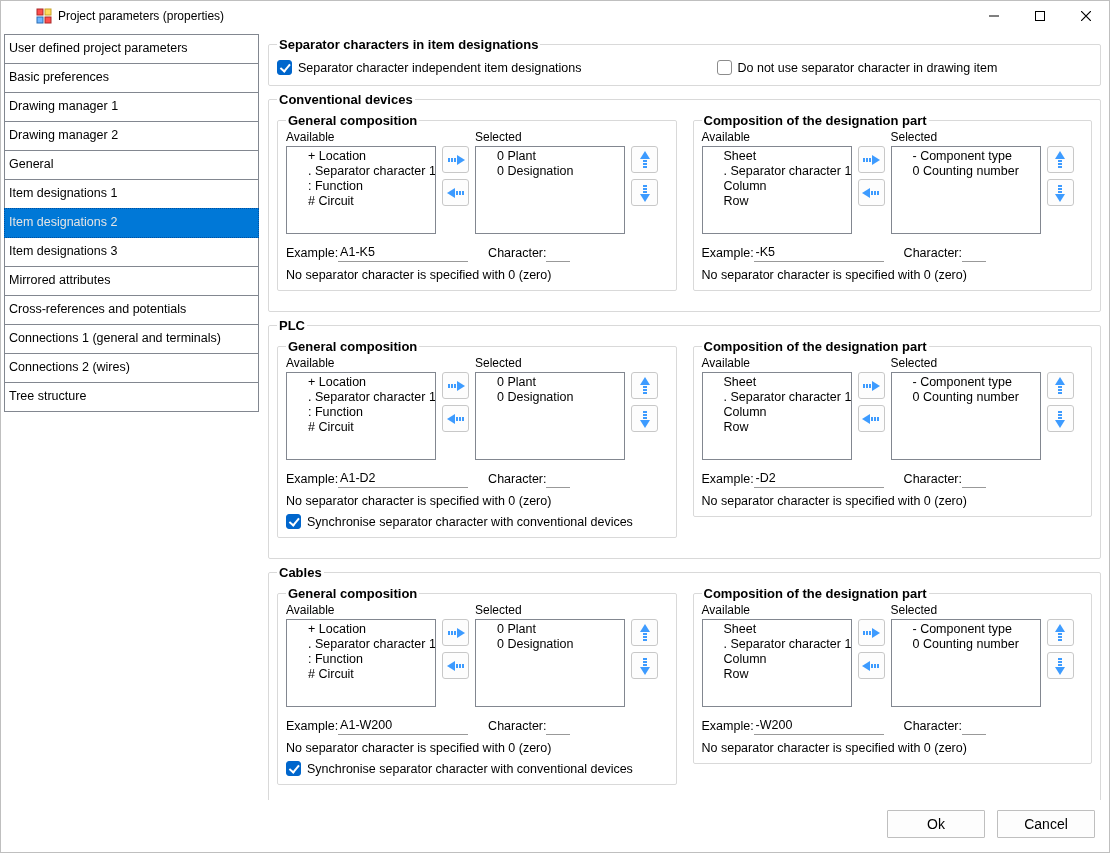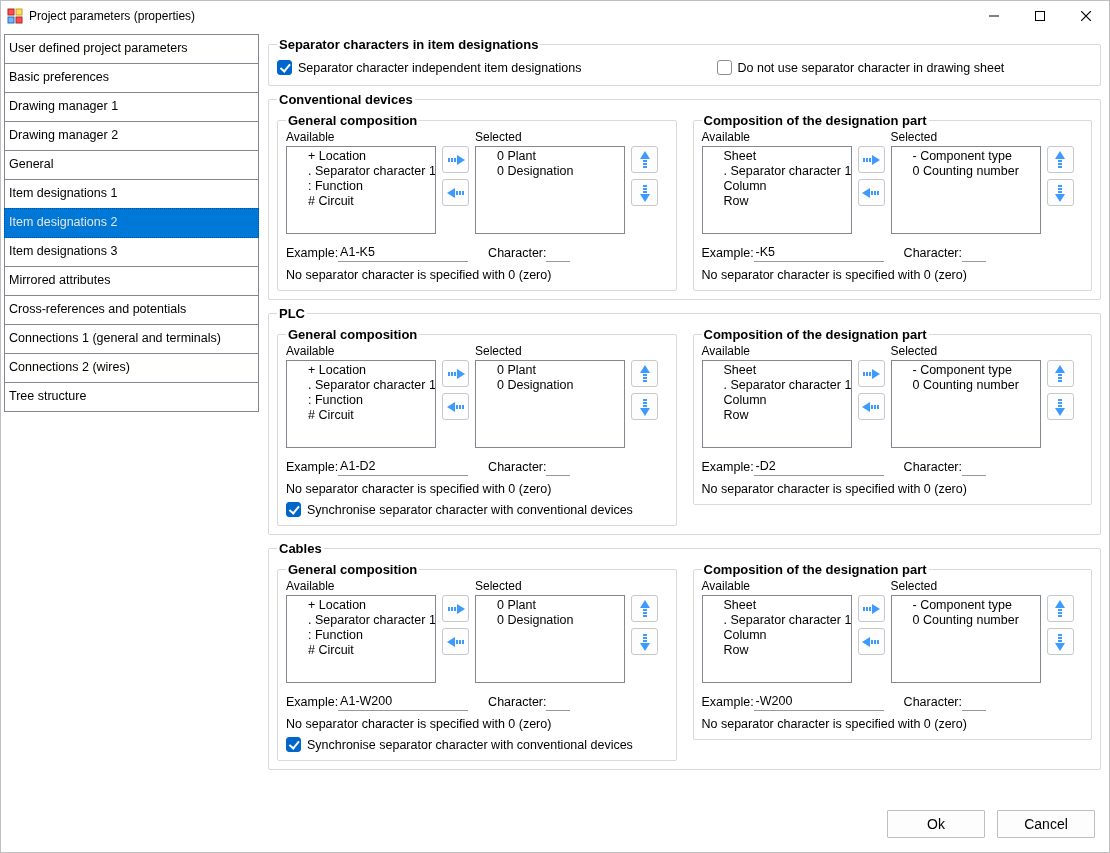--- a/index.html
+++ b/index.html
@@ -1,29 +1,29 @@
 <!DOCTYPE html>
 <html><head>
 <meta charset="utf-8">
 <style>
   * { box-sizing: border-box; font-family: "Segoe UI", Tahoma, sans-serif; }
   html,body { margin:0; padding:0; background:#fff; }
   .window { width:1110px; height:853px; border:1px solid #bfbfbf; display:flex; flex-direction:column; background:#fff; }
-  .titlebar { display:flex; align-items:center; height:30px; padding:0 0 0 6px; font-size:12px; color:#000; }
+  .titlebar { display:flex; align-items:center; height:30px; padding:0 0 0 6px; font-size:12px; color:#000;margin-left:29px; }
   .titlebar .icon { width:16px; height:16px; margin-right:6px; display:inline-flex; align-items:center; justify-content:center; }
   .titlebar .spacer { flex:1; }
   .titlebar .winbtn { width:46px; height:30px; display:flex; align-items:center; justify-content:center; color:#000; }
   .body { flex:1; display:flex; overflow:hidden; }
   .sidebar { width:261px; padding:3px 3px; overflow:auto; }
   .nav-item { border:1px solid #828790; background:#fff; padding:6px 8px 8px 4px; font-size:12.5px; margin-bottom:-1px; cursor:default; }
   .nav-item.selected { background:#0078d7; color:#e5e5e5; border:1px dotted #0050a0; position:relative; z-index:1; }
   .content { flex:1; padding:6px 8px 6px 6px; overflow:auto; font-size:12.5px; }
   fieldset.outer { border:1px solid #d9d9d9; border-radius:2px; margin:0 0 6px 0; padding:4px 8px 8px 8px; }
   fieldset.outer > legend { font-weight:700; font-size:13px; padding:0 2px; }
-  fieldset.inner { border:1px solid #d9d9d9; border-radius:2px; margin:2px 0 0 0; padding:2px 8px 8px 8px; }
+  fieldset.inner { border:1px solid #d9d9d9; border-radius:2px; margin:2px 0 12px 0; padding:2px 8px 8px 8px; }
   fieldset.inner > legend { font-weight:700; font-size:13px; padding:0 2px; }
   .checkrow { display:flex; gap:64px; padding:4px 0 2px 0; align-items:flex-start; }
   .chk { display:flex; align-items:center; gap:6px; cursor:default; }
   .box { width:15px; height:15px; border:1px solid #8c8c8c; border-radius:3px; display:inline-flex; align-items:center; justify-content:center; background:#fff; }
   .box.checked { background:#0066cc; border-color:#0066cc; }
   .box.checked::after { content:""; width:4px; height:8px; border:solid #fff; border-width:0 2px 2px 0; transform:rotate(40deg) translate(-0.5px,-1px); }
   .two-col { display:flex; gap:16px; }
   .col { flex:1; }
   .dual-col { display:flex; gap:6px; align-items:flex-start; }
   .listlabel { font-size:12px; margin-bottom:2px; }
@@ -93,21 +93,21 @@
 
       <fieldset class="outer">
         <legend>Separator characters in item designations</legend>
         <div class="checkrow">
           <label class="chk" style="flex:1;">
             <span id="chk-indep" class="box checked"></span>
             <span>Separator character independent item designations</span>
           </label>
           <label class="chk" style="flex:1;">
             <span id="chk-nouse" class="box"></span>
-            <span>Do not use separator character in drawing sheet</span>
+            <span>Do not use separator character in drawing item</span>
           </label>
         </div>
       </fieldset>
 
       <div id="groups">
           <fieldset class="outer">
             <legend>Conventional devices</legend>
             <div class="two-col">
               <div class="col">
                 <fieldset class="inner">

